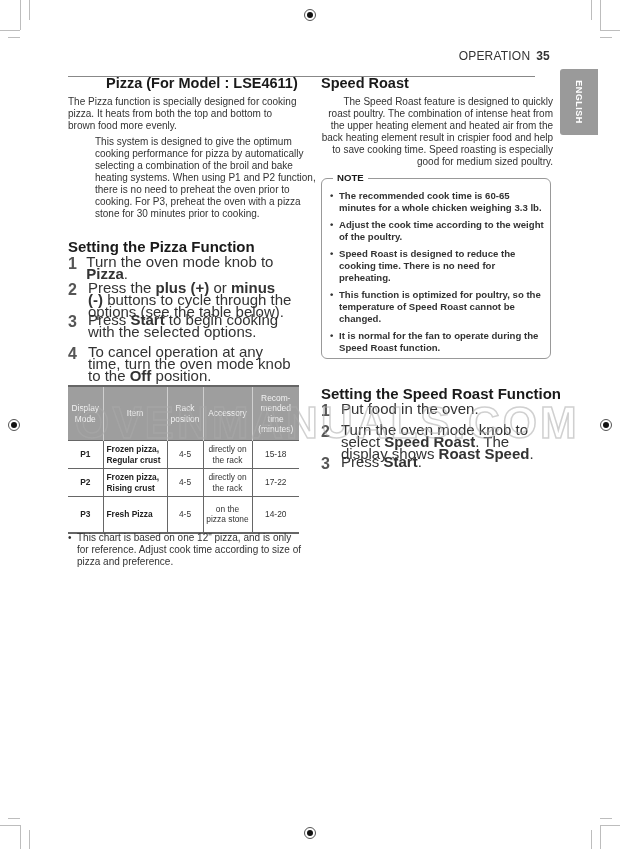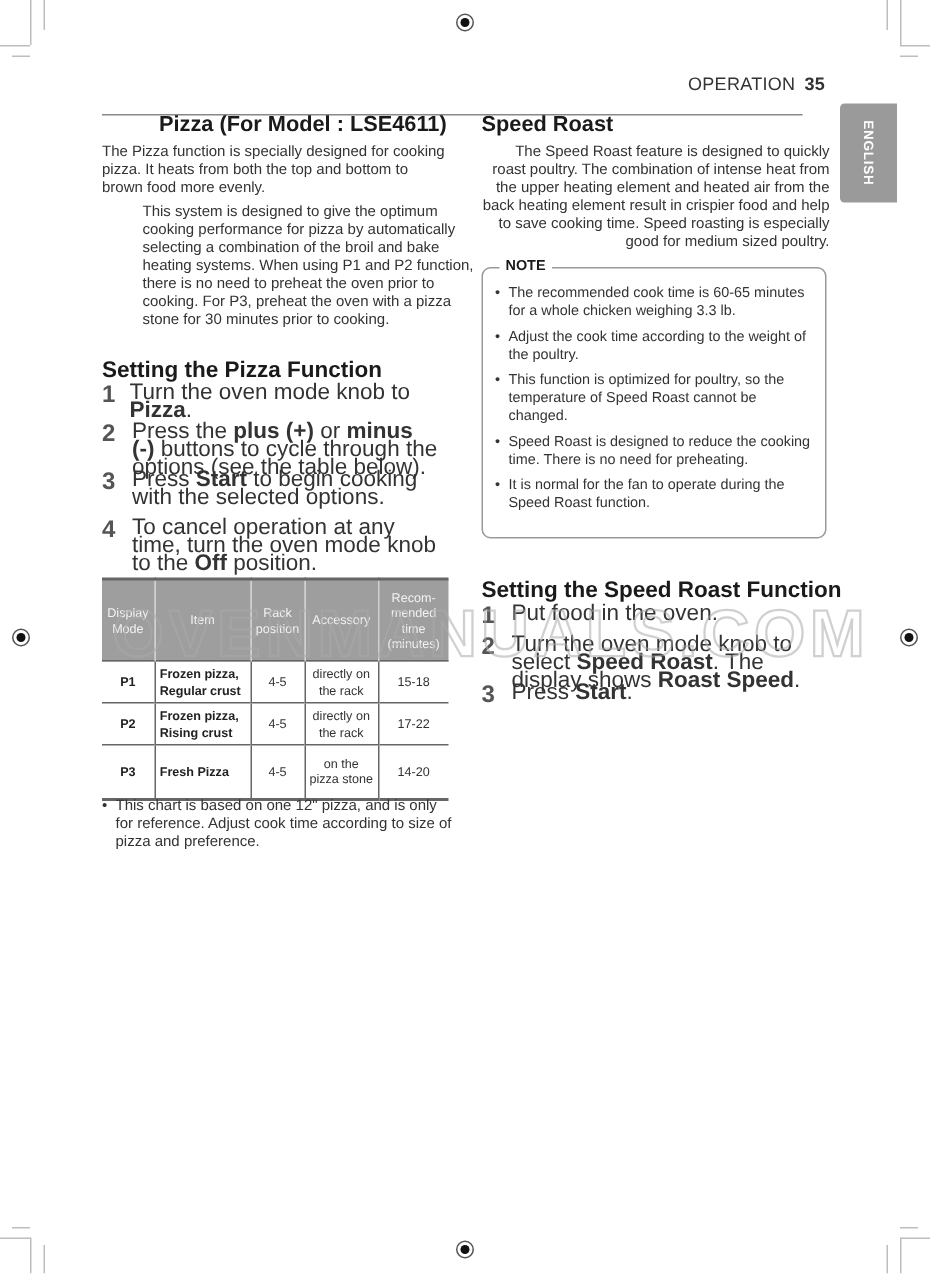--- a/index.html
+++ b/index.html
@@ -61,21 +61,21 @@
   .bullet::before { content:"•"; position:absolute; left:0; top:0; }
   .note-box {
     position:absolute; left:321px; top:178px; width:230px; height:181px;
     border:1px solid #999; border-radius:6px; box-sizing:border-box;
   }
   .note-title {
     position:absolute; left:333px; top:172px; background:#fff; padding:0 4px;
     font-size:9.6px; font-weight:bold; color:#1a1a1a;
   }
   .note-list { position:absolute; left:330px; top:190px; width:215px; }
-  .note-list .bullet { margin-bottom:5px; font-size:9.6px; line-height:12px; color:#333; }
+  .note-list .bullet { margin-bottom:5px; font-size:9.6px; line-height:12px; color:#333;font-weight:bold; }
   .watermark {
     position:absolute; left:75px; top:398px; font-size:44px; font-weight:bold;
     color:transparent; -webkit-text-stroke:1.5px rgba(170,170,170,0.55);
     letter-spacing:3px; white-space:nowrap; pointer-events:none;
   }
 </style>
 </head>
 <body>
 
 <div class="crop" style="left:0;top:30px;width:20px;height:1px;"></div>
@@ -175,22 +175,22 @@
 <div class="abs body bullet" style="left:68px;top:532px;width:228px;">This chart is based on one 12" pizza, and is only for reference. Adjust cook time according to size of pizza and preference.</div>
 
 <h1 class="abs" style="left:321px;top:75px;">Speed Roast</h1>
 <p class="abs body" style="left:321px;top:96px;width:232px;text-align:right;">The Speed Roast feature is designed to quickly roast poultry. The combination of intense heat from the upper heating element and heated air from the back heating element result in crispier food and help to save cooking time. Speed roasting is especially good for medium sized poultry.</p>
 
 <div class="note-box"></div>
 <div class="note-title">NOTE</div>
 <div class="note-list">
   <div class="bullet">The recommended cook time is 60-65 minutes for a whole chicken weighing 3.3 lb.</div>
   <div class="bullet">Adjust the cook time according to the weight of the poultry.</div>
+  <div class="bullet">Speed Roast is designed to reduce the cooking time. There is no need for preheating.</div>
   <div class="bullet">This function is optimized for poultry, so the temperature of Speed Roast cannot be changed.</div>
-  <div class="bullet">Speed Roast is designed to reduce the cooking time. There is no need for preheating.</div>
   <div class="bullet">It is normal for the fan to operate during the Speed Roast function.</div>
 </div>
 
 <div class="abs sub" style="left:321px;top:385px;">Setting the Speed Roast Function</div>
 
 <div class="step" style="left:321px;top:403px;width:232px;">
   <div class="num">1</div>
   <div class="txt">Put food in the oven.</div>
 </div>
 <div class="step" style="left:321px;top:424px;width:232px;">

